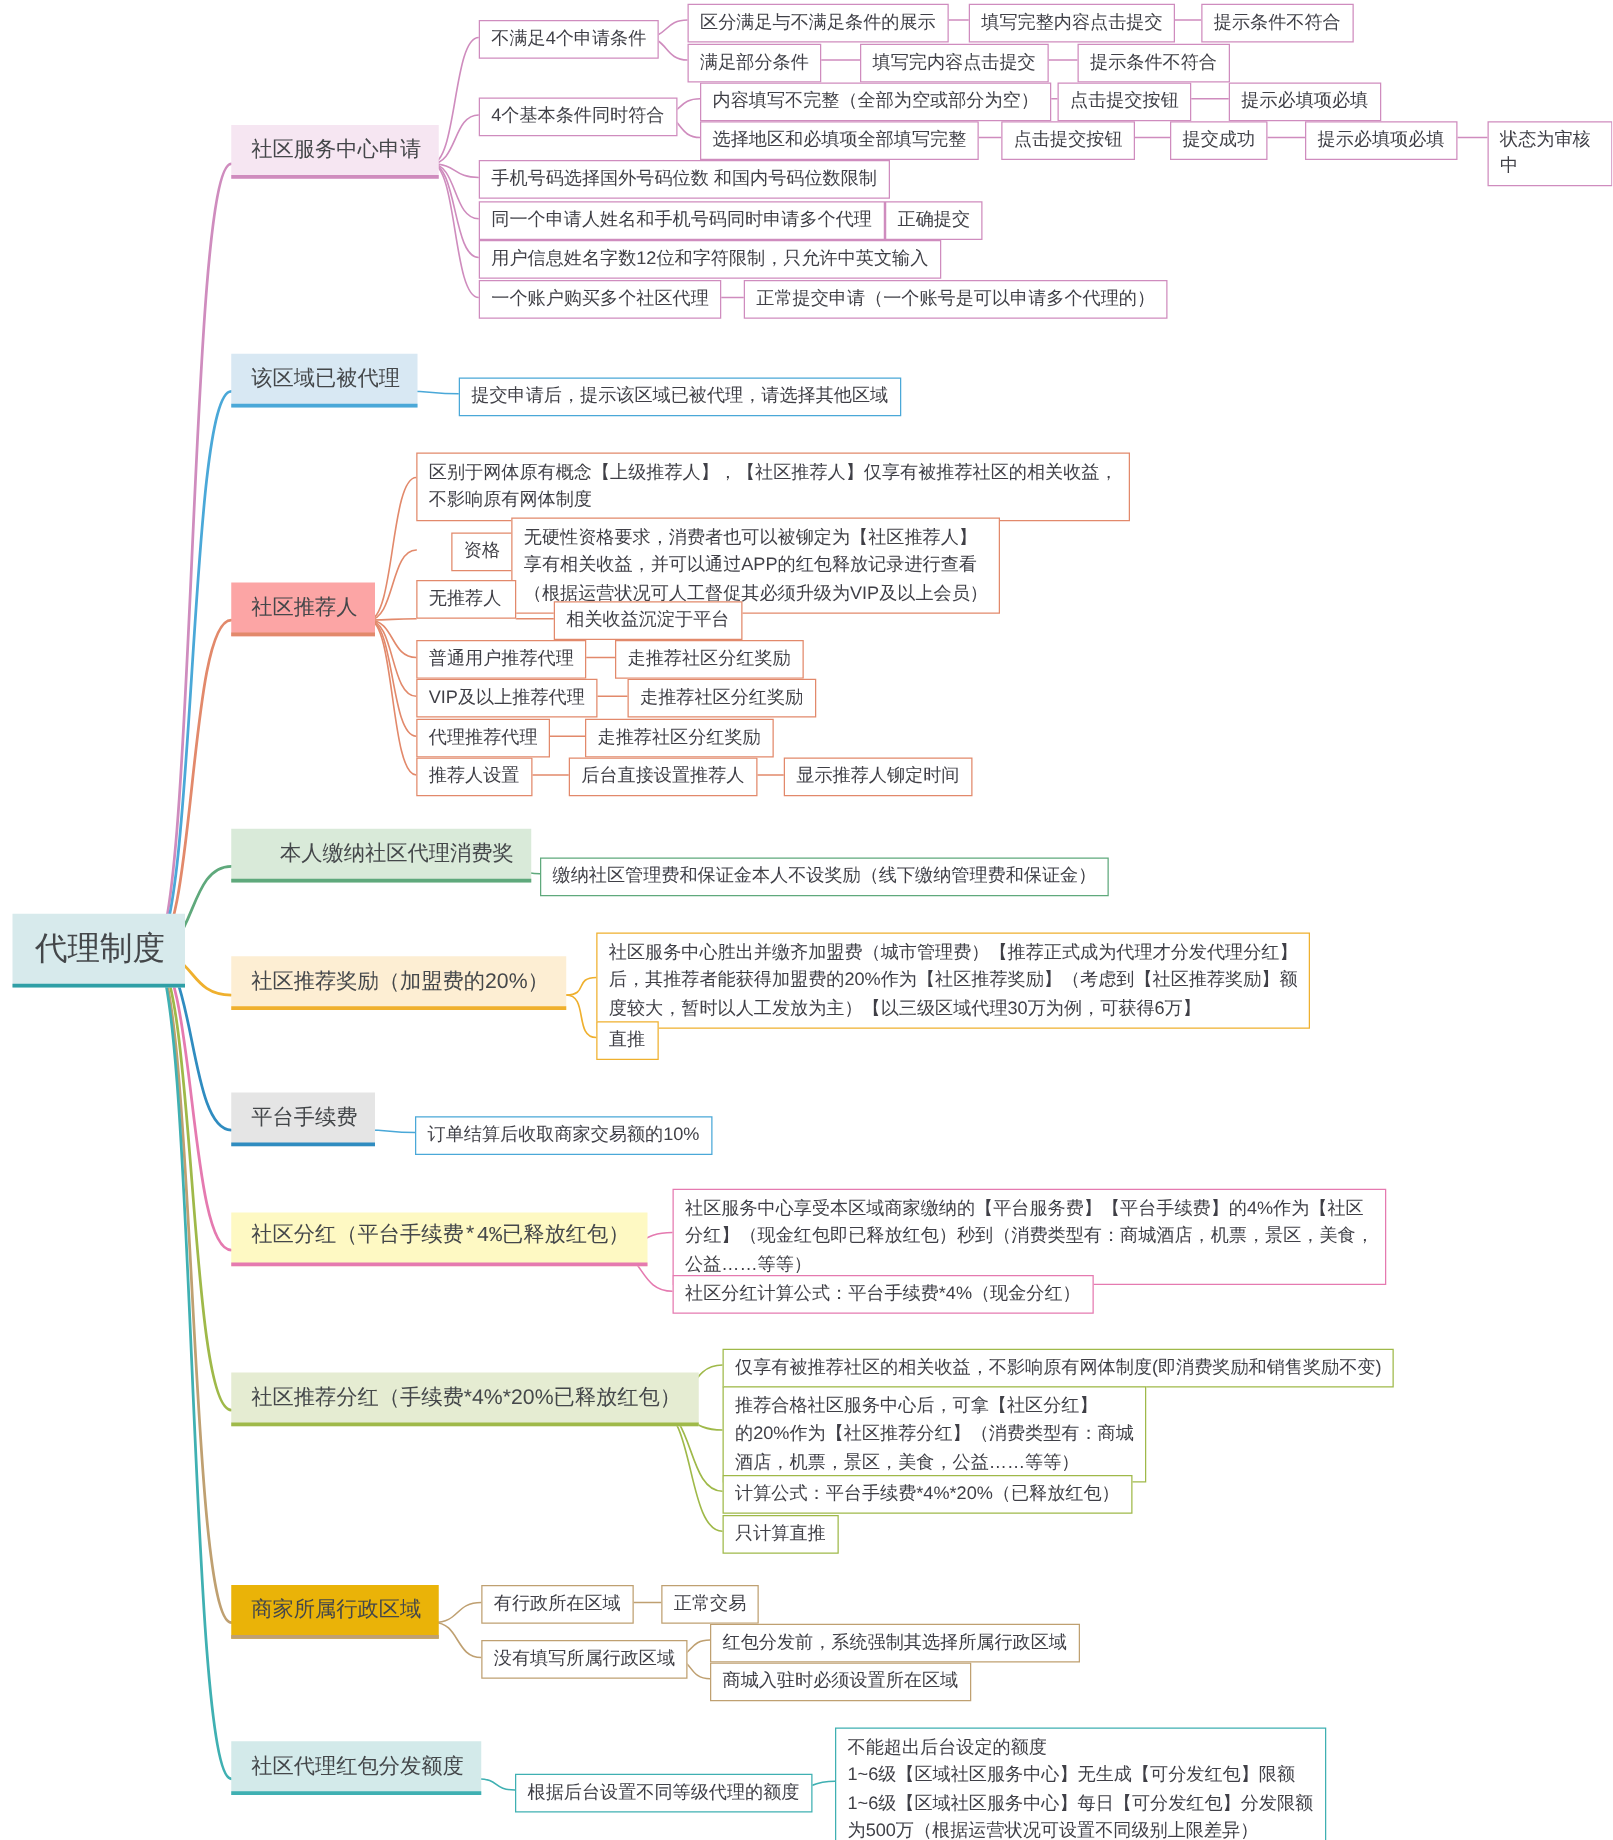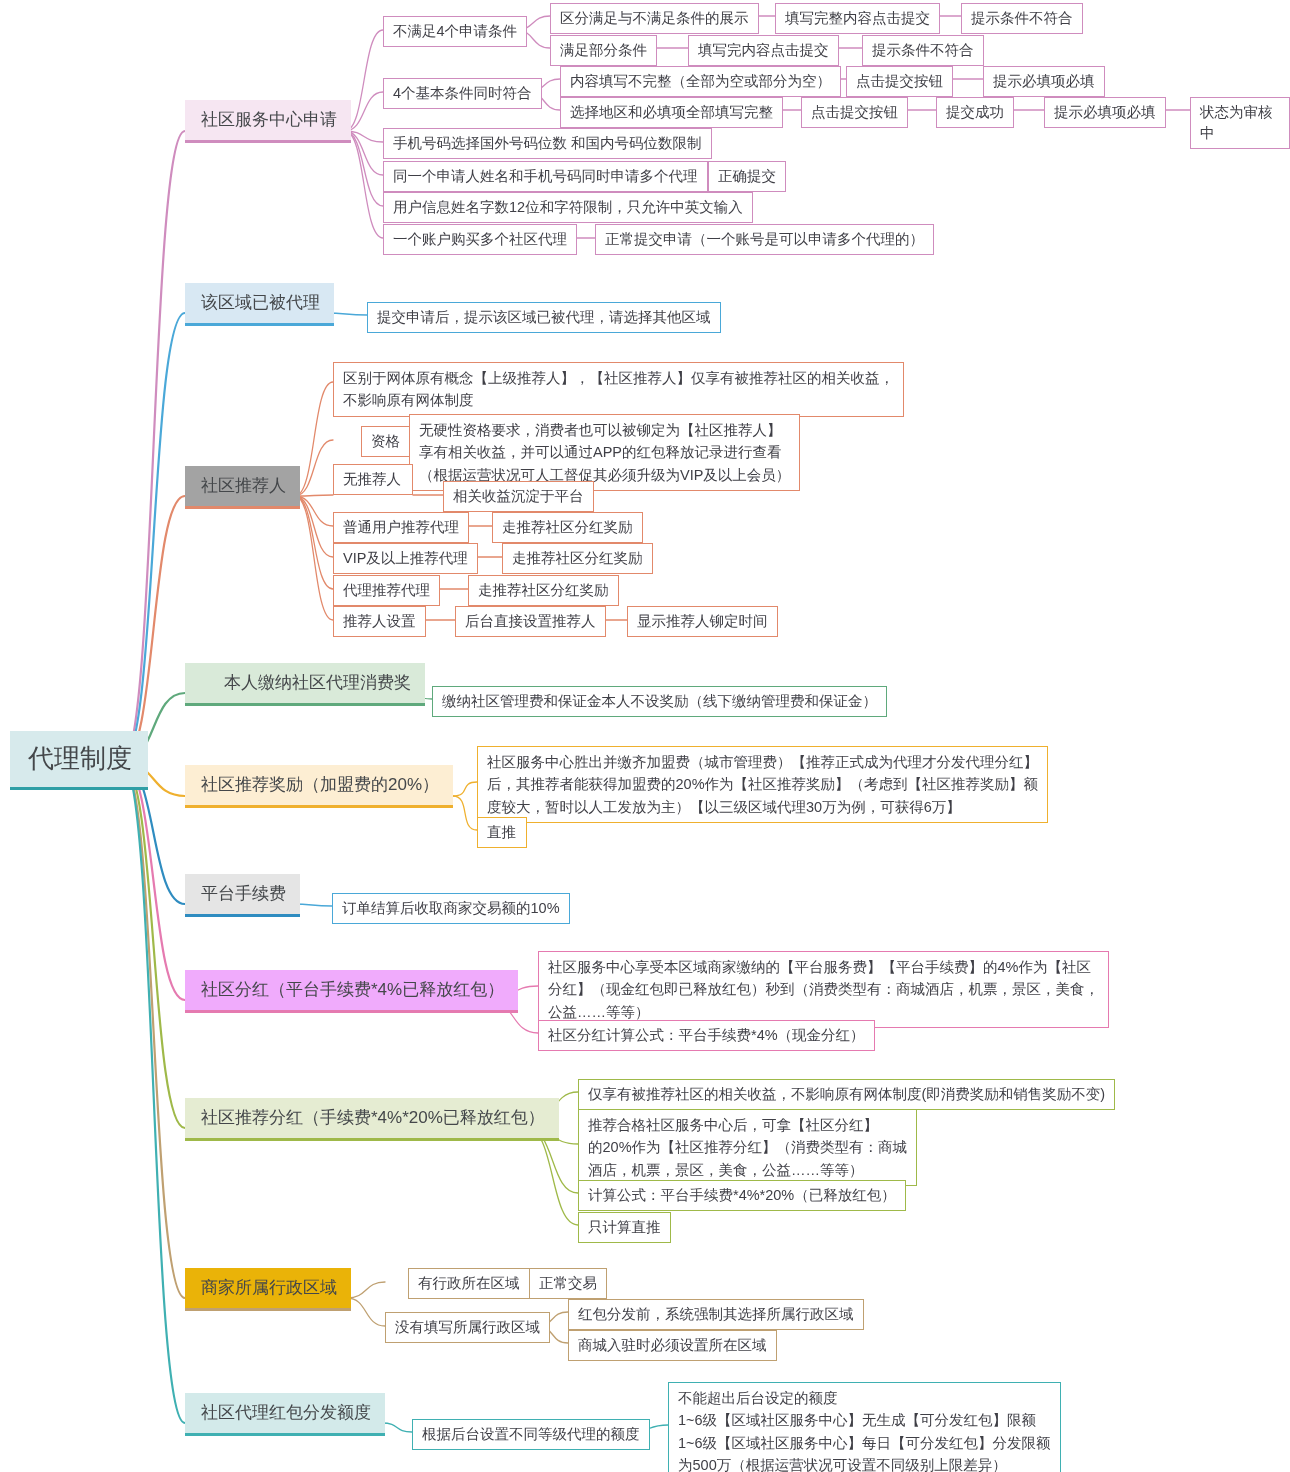--- a/index.html
+++ b/index.html
@@ -139,21 +139,21 @@
       <div class="node box" style="left: 1044px; top: 97px; min-width: 112px; border-color: rgb(207, 140, 190);">提示必填项必填</div>
       <div class="node box" style="left: 1190px; top: 97px; min-width: 100px; border-color: rgb(207, 140, 190);">状态为审核中</div>
       <div class="node box" style="left: 383px; top: 128px; min-width: 299px; border-color: rgb(207, 140, 190);">手机号码选择国外号码位数  和国内号码位数限制</div>
       <div class="node box" style="left: 383px; top: 161px; min-width: 293px; border-color: rgb(207, 140, 190);">同一个申请人姓名和手机号码同时申请多个代理</div>
       <div class="node box" style="left: 708px; top: 161px; min-width: 77px; border-color: rgb(207, 140, 190);">正确提交</div>
       <div class="node box" style="left: 383px; top: 192px; min-width: 327px; border-color: rgb(207, 140, 190);">用户信息姓名字数12位和字符限制，只允许中英文输入</div>
       <div class="node box" style="left: 383px; top: 224px; min-width: 180px; border-color: rgb(207, 140, 190);">一个账户购买多个社区代理</div>
       <div class="node box" style="left: 595px; top: 224px; min-width: 304px; border-color: rgb(207, 140, 190);">正常提交申请（一个账号是可以申请多个代理的）</div>
       <div class="node topic" style="left: 185px; top: 283px; min-width: 140px; background: rgb(216, 232, 243); border-bottom: 3px solid rgb(74, 168, 216);">该区域已被代理</div>
       <div class="node box" style="left: 367px; top: 302px; min-width: 315px; border-color: rgb(74, 168, 216);">提交申请后，提示该区域已被代理，请选择其他区域</div>
-      <div class="node topic" style="left: 185px; top: 466px; min-width: 110px; background: #a3a3a3; border-bottom: 3px solid rgb(226, 137, 107);">社区推荐人</div>
+      <div class="node topic" style="left: 185px; top: 466px; min-width: 110px; background: #fca5a5; border-bottom: 3px solid rgb(226, 137, 107);">社区推荐人</div>
       <div class="node box multi" style="left: 333px; top: 362px; min-width: 517px; border-color: rgb(226, 137, 107);">区别于网体原有概念【上级推荐人】，【社区推荐人】仅享有被推荐社区的相关收益，
 不影响原有网体制度</div>
       <div class="node box" style="left: 333px; top: 426px; min-width: 56px; border-color: rgb(226, 137, 107); margin-left: 28px;">资格</div>
       <div class="node box multi" style="left: 409px; top: 414px; min-width: 364px; border-color: rgb(226, 137, 107);">无硬性资格要求，消费者也可以被铆定为【社区推荐人】
 享有相关收益，并可以通过APP的红包释放记录进行查看
 （根据运营状况可人工督促其必须升级为VIP及以上会员）</div>
       <div class="node box" style="left: 333px; top: 464px; min-width: 80px; border-color: rgb(226, 137, 107);">无推荐人</div>
       <div class="node box" style="left: 443px; top: 481px; min-width: 137px; border-color: rgb(226, 137, 107);">相关收益沉淀于平台</div>
       <div class="node box" style="left: 333px; top: 512px; min-width: 127px; border-color: rgb(226, 137, 107);">普通用户推荐代理</div>
       <div class="node box" style="left: 492px; top: 512px; min-width: 140px; border-color: rgb(226, 137, 107);">走推荐社区分红奖励</div>
@@ -166,34 +166,34 @@
       <div class="node box" style="left: 627px; top: 606px; min-width: 140px; border-color: rgb(226, 137, 107);">显示推荐人铆定时间</div>
       <div class="node topic" style="left: 185px; top: 663px; min-width: 213px; background: rgb(217, 234, 217); border-bottom: 3px solid rgb(95, 169, 124); padding-left: 39px;">本人缴纳社区代理消费奖</div>
       <div class="node box" style="left: 432px; top: 686px; min-width: 410px; border-color: rgb(95, 169, 124);">缴纳社区管理费和保证金本人不设奖励（线下缴纳管理费和保证金）</div>
       <div class="node topic" style="left: 185px; top: 765px; min-width: 268px; background: rgb(253, 238, 211); border-bottom: 3px solid rgb(239, 176, 46);">社区推荐奖励（加盟费的20%）</div>
       <div class="node box multi" style="left: 477px; top: 746px; min-width: 501px; border-color: rgb(239, 176, 46);">社区服务中心胜出并缴齐加盟费（城市管理费）【推荐正式成为代理才分发代理分红】
 后，其推荐者能获得加盟费的20%作为【社区推荐奖励】（考虑到【社区推荐奖励】额
 度较大，暂时以人工发放为主）【以三级区域代理30万为例，可获得6万】</div>
       <div class="node box" style="left: 477px; top: 817px; min-width: 50px; border-color: rgb(239, 176, 46);">直推</div>
       <div class="node topic" style="left: 185px; top: 874px; min-width: 107px; background: #e5e5e5; border-bottom: 3px solid rgb(47, 140, 192);">平台手续费</div>
       <div class="node box" style="left: 332px; top: 893px; min-width: 221px; border-color: rgb(74, 168, 216);">订单结算后收取商家交易额的10%</div>
-      <div class="node topic" style="left: 185px; top: 970px; min-width: 303px; background: #f0abfc; border-bottom: 3px solid rgb(229, 122, 176);">社区分红（平台手续费*4%已释放红包）</div>
+      <div class="node topic" style="left: 185px; top: 970px; min-width: 303px; background: #fef9c3; border-bottom: 3px solid rgb(229, 122, 176); font-family: Liberation Mono, monospace;">社区分红（平台手续费*4%已释放红包）</div>
       <div class="node box multi" style="left: 538px; top: 951px; min-width: 520px; border-color: rgb(229, 122, 176);">社区服务中心享受本区域商家缴纳的【平台服务费】【平台手续费】的4%作为【社区
 分红】（现金红包即已释放红包）秒到（消费类型有：商城酒店，机票，景区，美食，
 公益……等等）</div>
       <div class="node box" style="left: 538px; top: 1020px; min-width: 310px; border-color: rgb(229, 122, 176);">社区分红计算公式：平台手续费*4%（现金分红）</div>
       <div class="node topic" style="left: 185px; top: 1098px; min-width: 342px; background: rgb(229, 236, 210); border-bottom: 3px solid rgb(159, 185, 73);">社区推荐分红（手续费*4%*20%已释放红包）</div>
       <div class="node box" style="left: 578px; top: 1079px; min-width: 495px; border-color: rgb(159, 185, 73);">仅享有被推荐社区的相关收益，不影响原有网体制度(即消费奖励和销售奖励不变)</div>
       <div class="node box multi" style="left: 578px; top: 1109px; min-width: 313px; border-color: rgb(159, 185, 73);">推荐合格社区服务中心后，可拿【社区分红】
 的20%作为【社区推荐分红】（消费类型有：商城
 酒店，机票，景区，美食，公益……等等）</div>
       <div class="node box" style="left: 578px; top: 1180px; min-width: 295px; border-color: rgb(159, 185, 73);">计算公式：平台手续费*4%*20%（已释放红包）</div>
       <div class="node box" style="left: 578px; top: 1212px; min-width: 89px; border-color: rgb(159, 185, 73);">只计算直推</div>
       <div class="node topic" style="left: 185px; top: 1268px; min-width: 162px; background: #eab308; border-bottom: 3px solid rgb(191, 160, 113);">商家所属行政区域</div>
-      <div class="node box" style="left: 408px; top: 1268px; min-width: 113px; border-color: rgb(191, 160, 113);">有行政所在区域</div>
+      <div class="node box" style="left: 385px; top: 1268px; min-width: 113px; border-color: rgb(191, 160, 113);">有行政所在区域</div>
       <div class="node box" style="left: 529px; top: 1268px; min-width: 77px; border-color: rgb(191, 160, 113);">正常交易</div>
       <div class="node box" style="left: 385px; top: 1312px; min-width: 152px; border-color: rgb(191, 160, 113);">没有填写所属行政区域</div>
       <div class="node box" style="left: 568px; top: 1299px; min-width: 272px; border-color: rgb(191, 160, 113);">红包分发前，系统强制其选择所属行政区域</div>
       <div class="node box" style="left: 568px; top: 1330px; min-width: 192px; border-color: rgb(191, 160, 113);">商城入驻时必须设置所在区域</div>
       <div class="node topic" style="left: 185px; top: 1393px; min-width: 197px; background: rgb(211, 234, 234); border-bottom: 3px solid rgb(63, 176, 178);">社区代理红包分发额度</div>
       <div class="node box" style="left: 412px; top: 1419px; min-width: 218px; border-color: rgb(63, 176, 178);">根据后台设置不同等级代理的额度</div>
       <div class="node box multi" style="left: 668px; top: 1382px; min-width: 376px; border-color: rgb(63, 176, 178);">不能超出后台设定的额度
 1~6级【区域社区服务中心】无生成【可分发红包】限额
 1~6级【区域社区服务中心】每日【可分发红包】分发限额
 为500万（根据运营状况可设置不同级别上限差异）</div>

